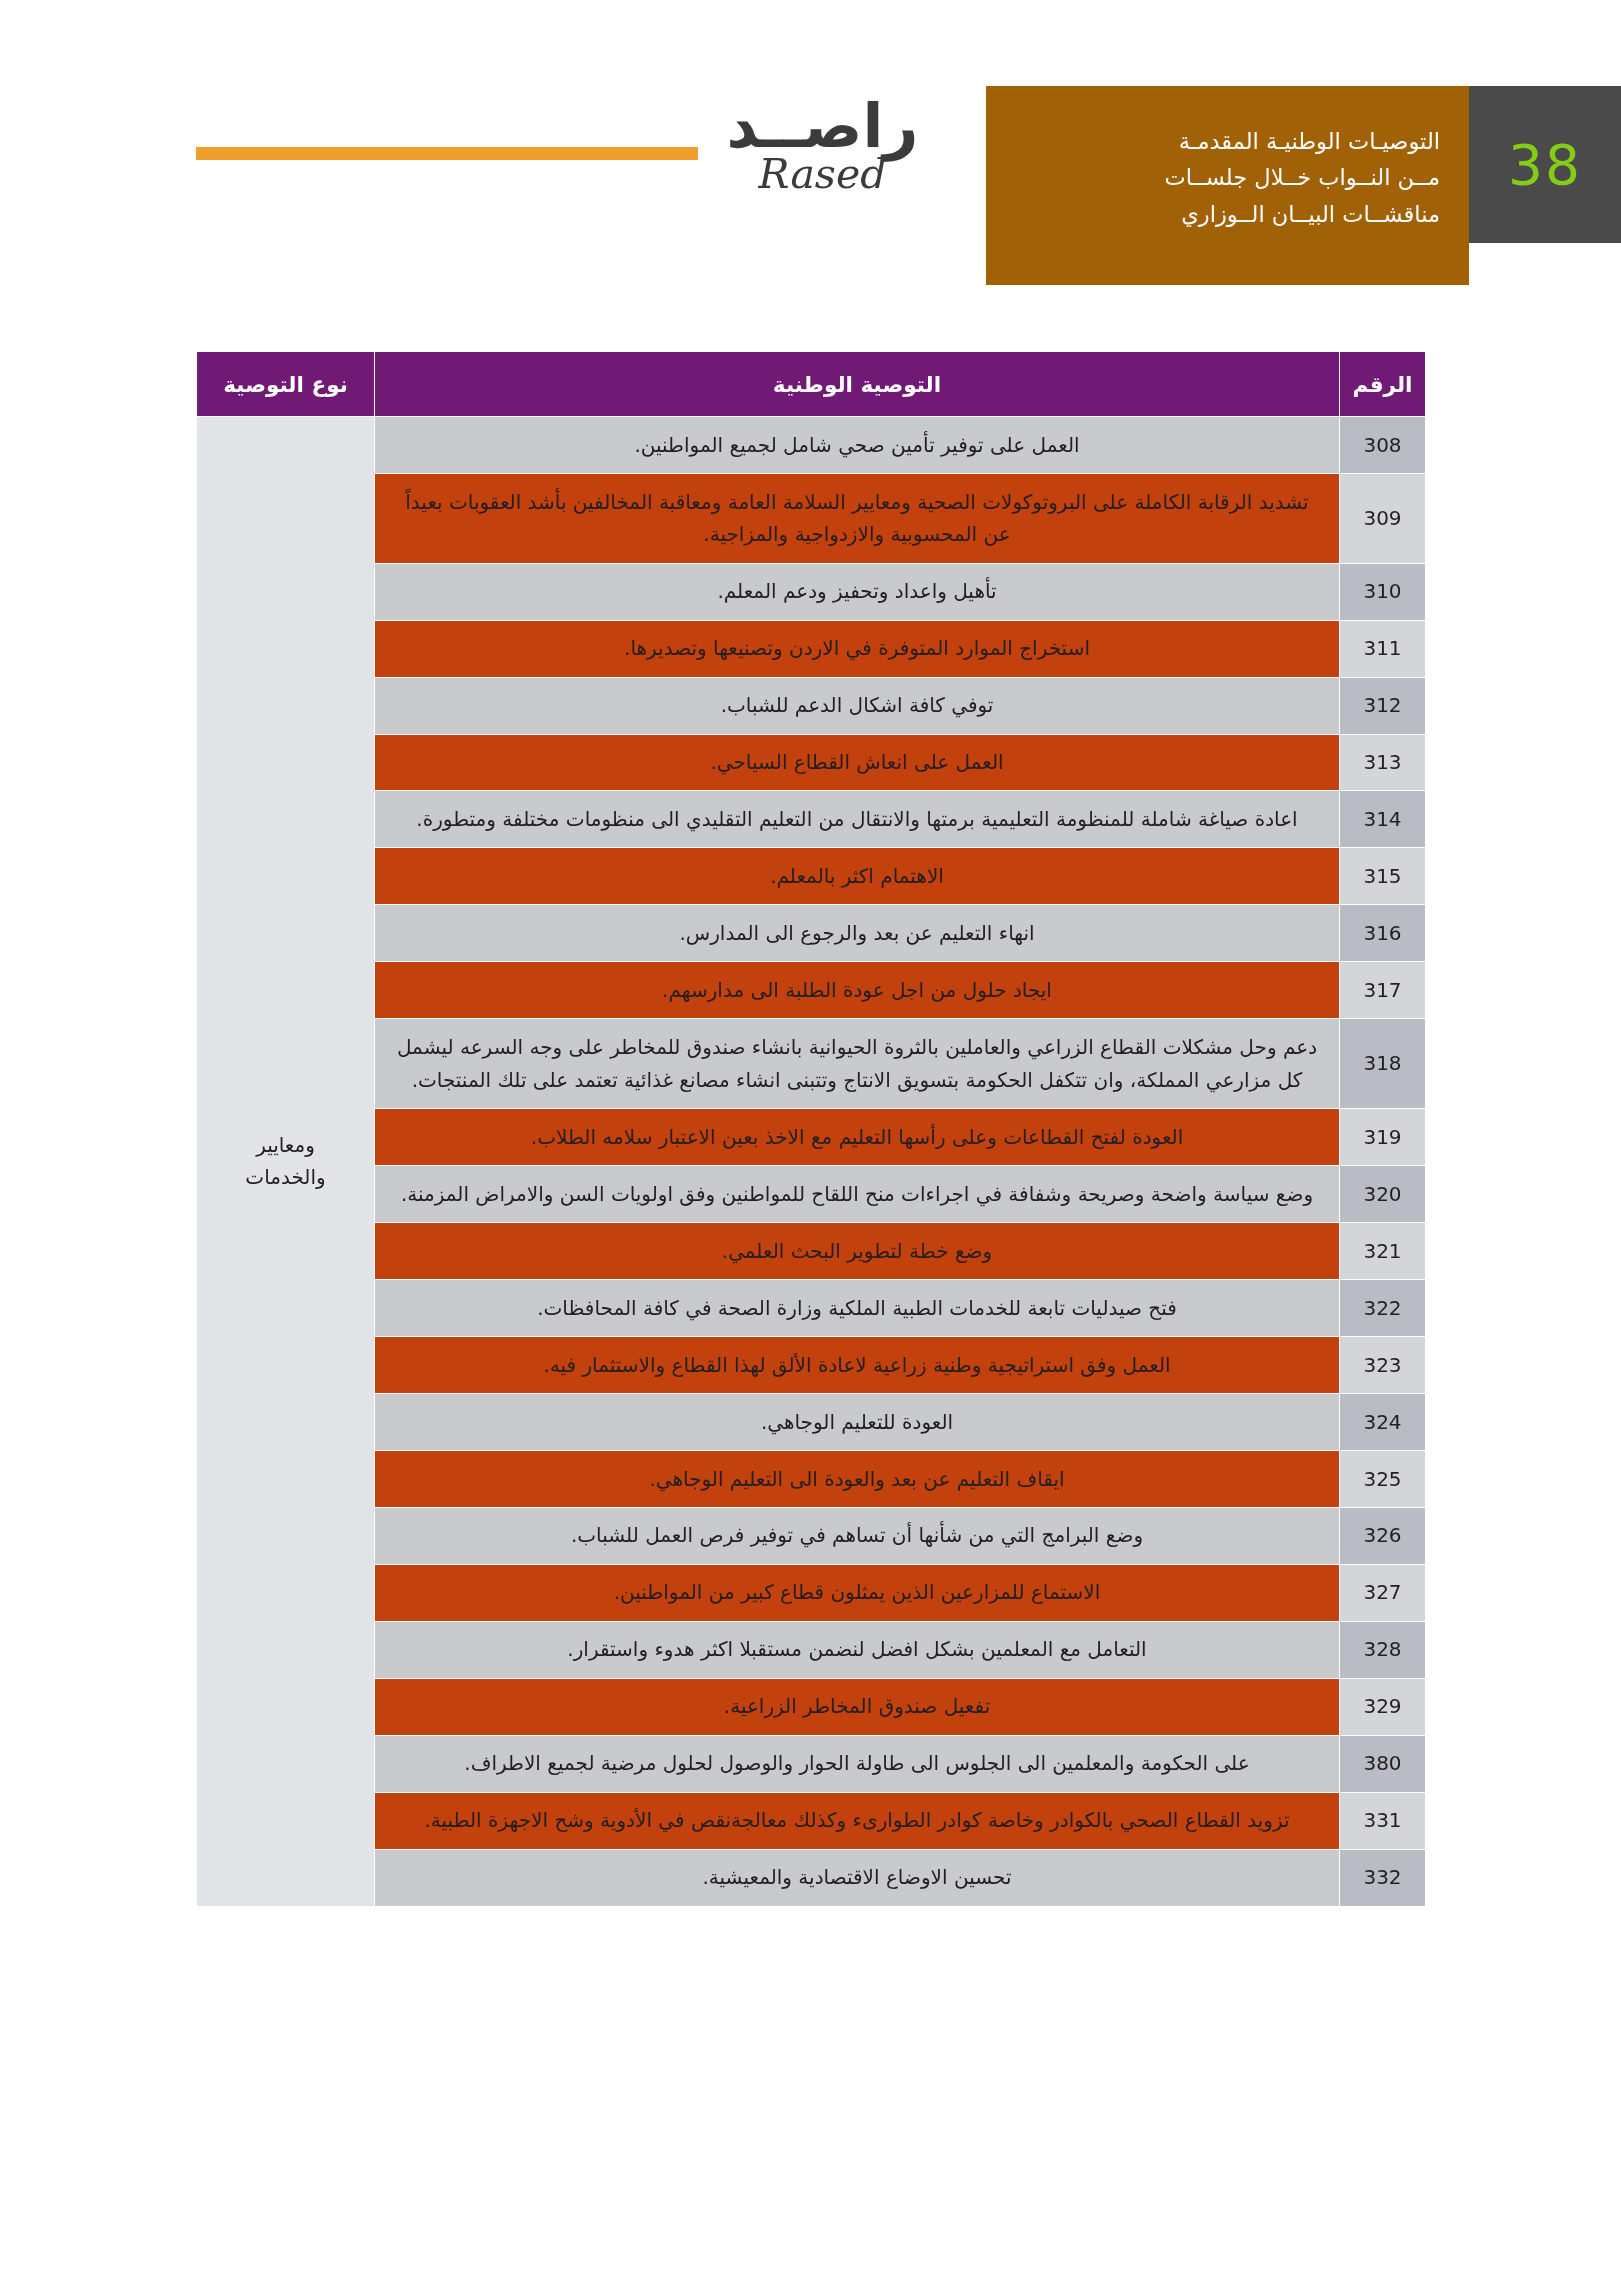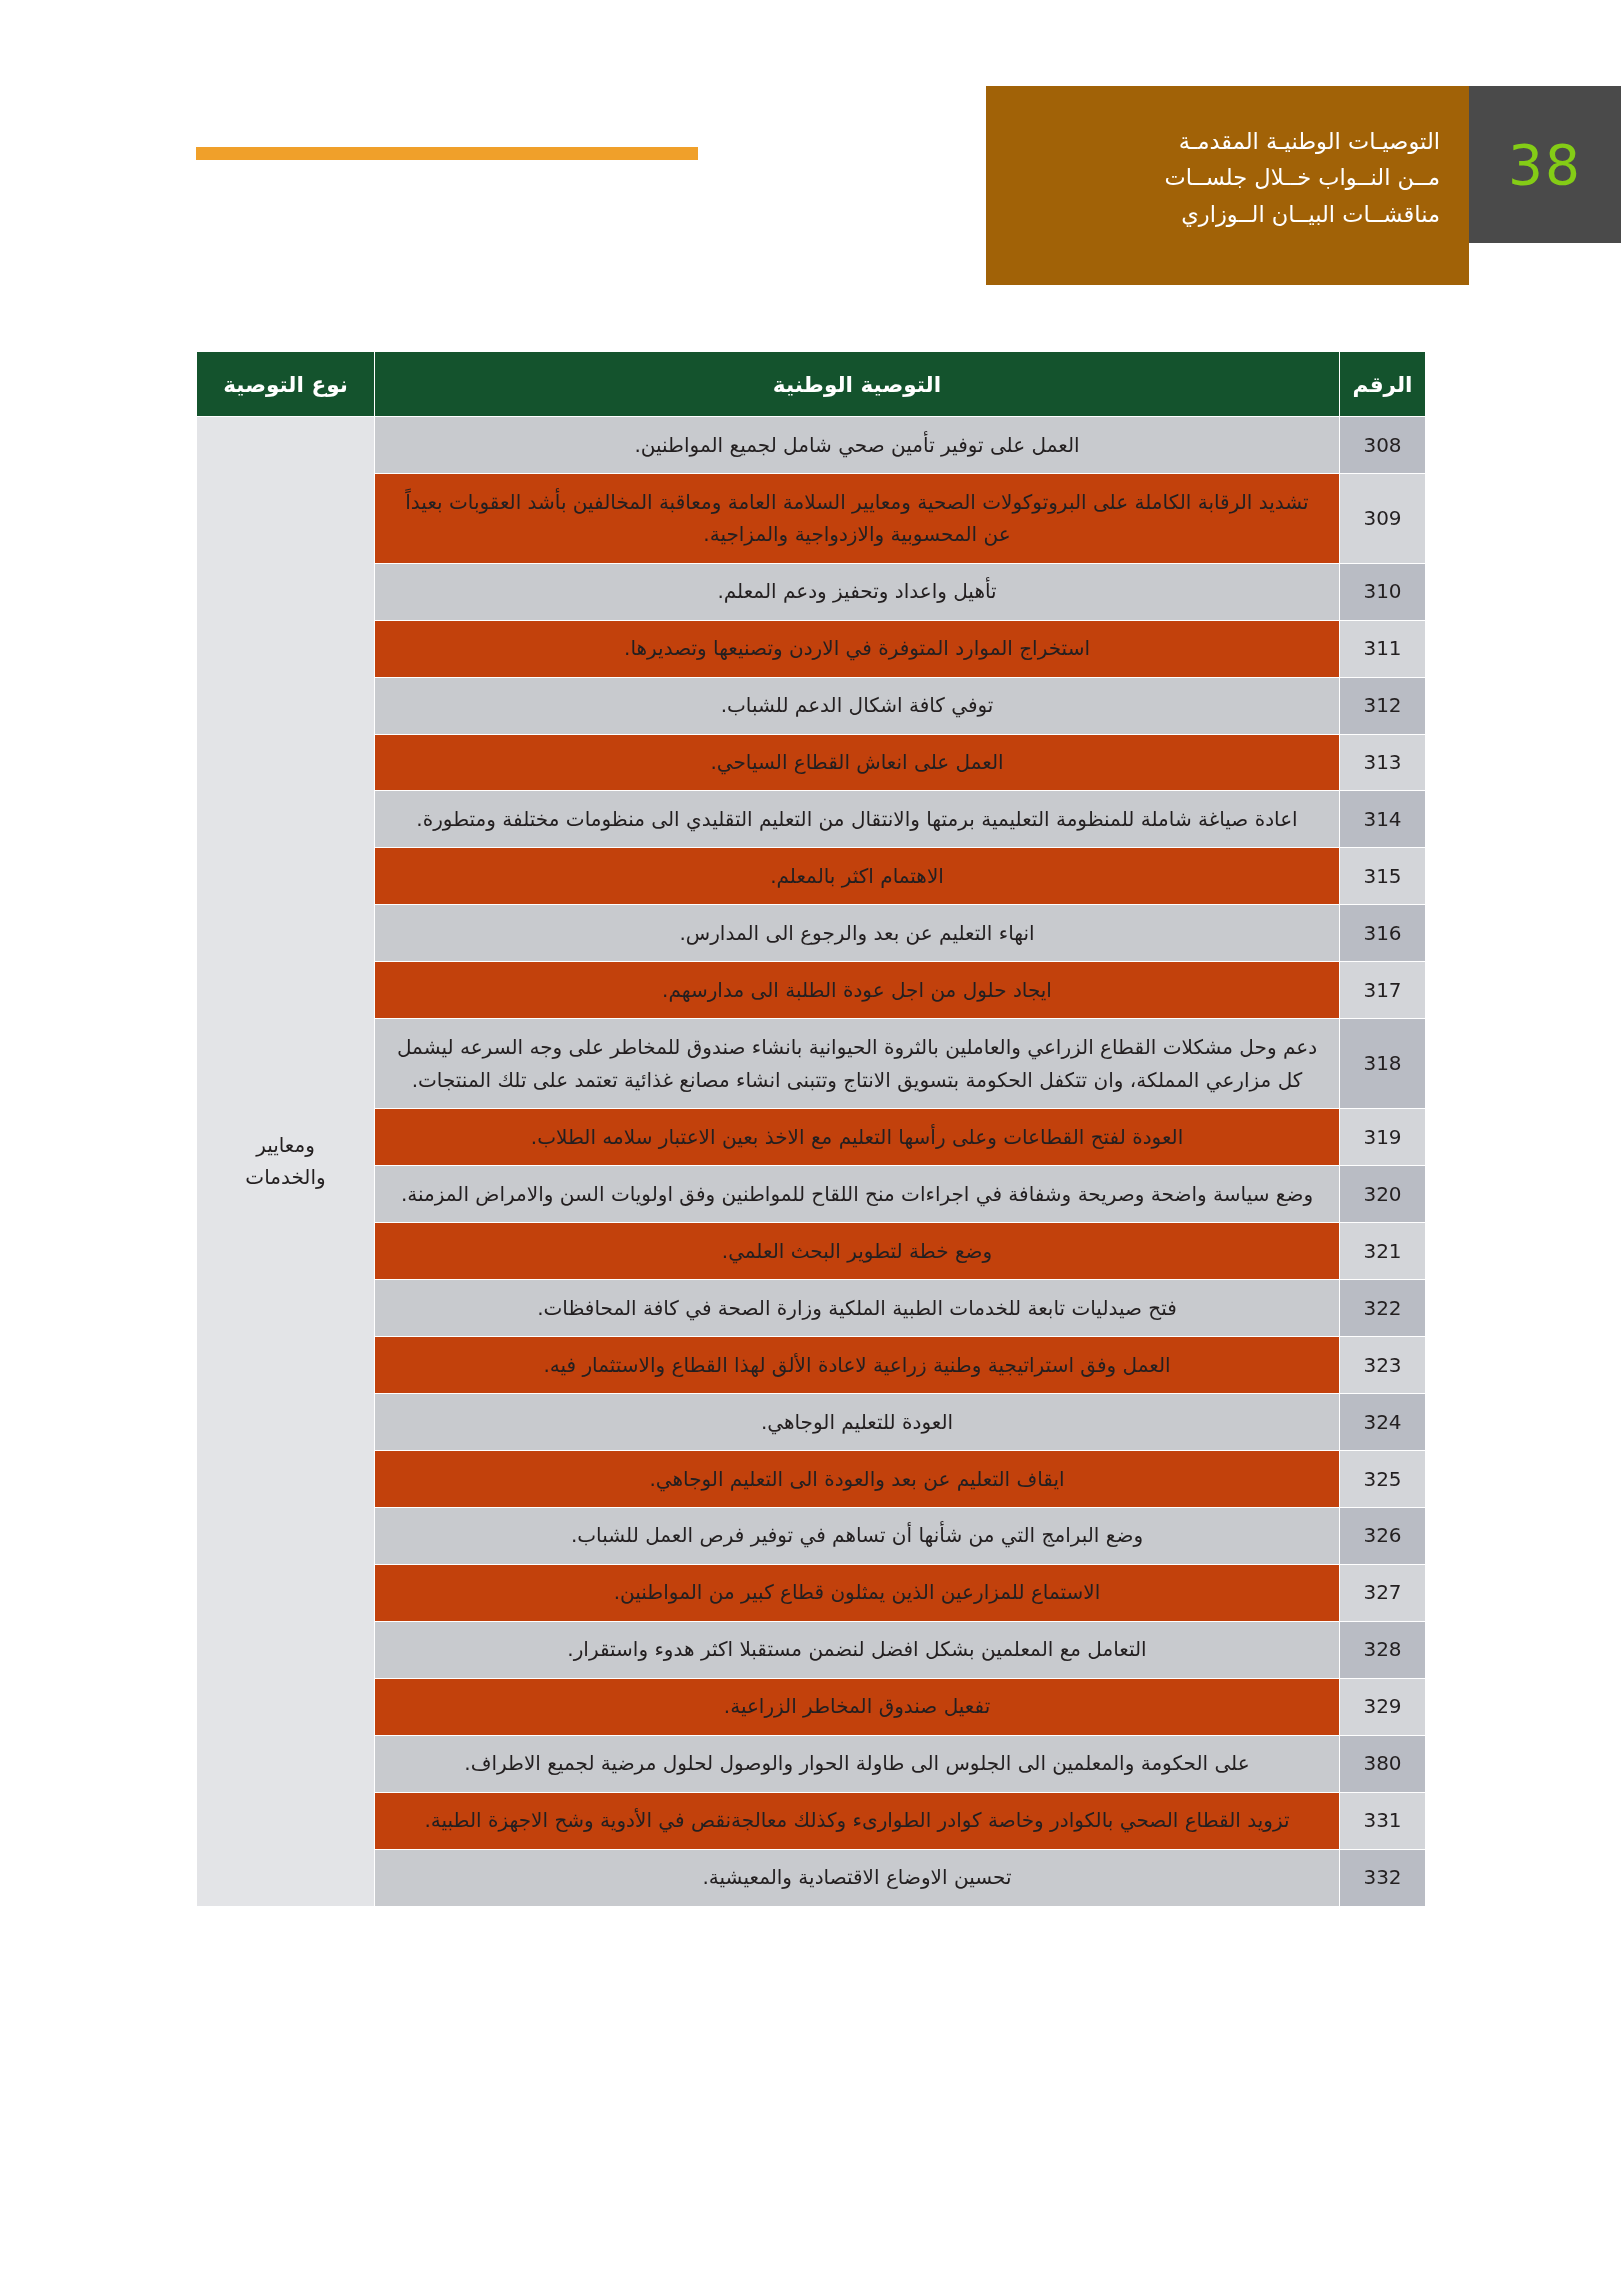--- a/index.html
+++ b/index.html
@@ -103,21 +103,21 @@
     left: 196px;
     width: 1230px;
   }
   table.rec-table {
     border-collapse: collapse;
     width: 100%;
     table-layout: fixed;
     direction: rtl;
   }
   table.rec-table th {
-    background: #14532d;
+    background: #701a75;
     color: #ffffff;
     font-size: 21.6px;
     font-weight: 700;
     padding: 19.6px 5.9px;
     border: 1px solid #ffffff;
     text-align: center;
     letter-spacing: 0.5px;
   }
   col.col-num   { width: 86px; }
   col.col-text  { width: 965px; }
@@ -149,20 +149,24 @@
   tr.r-even td.num  { background: #d3d5d9; }
   tr.r-even td.text { background: #c2410c; }
   td.type { background: #e3e4e7; }
 </style>
 </head>
 <body>
 
 <div class="page-header">
   <div class="orange-rule"></div>
 
+  <div class="brand-block">
+    <div class="brand-ar">راصــد</div>
+    <div class="brand-en">Rased</div>
+  </div>
 
   <div class="header-inner">
     <div class="page-number-box">38</div>
     <div class="header-title-box">
       <div class="line">التوصيـات الوطنيـة المقدمـة</div>
       <div class="line">مــن النــواب خــلال جلســات</div>
       <div class="line">مناقشــات البيــان الــوزاري</div>
     </div>
   </div>
 </div>

